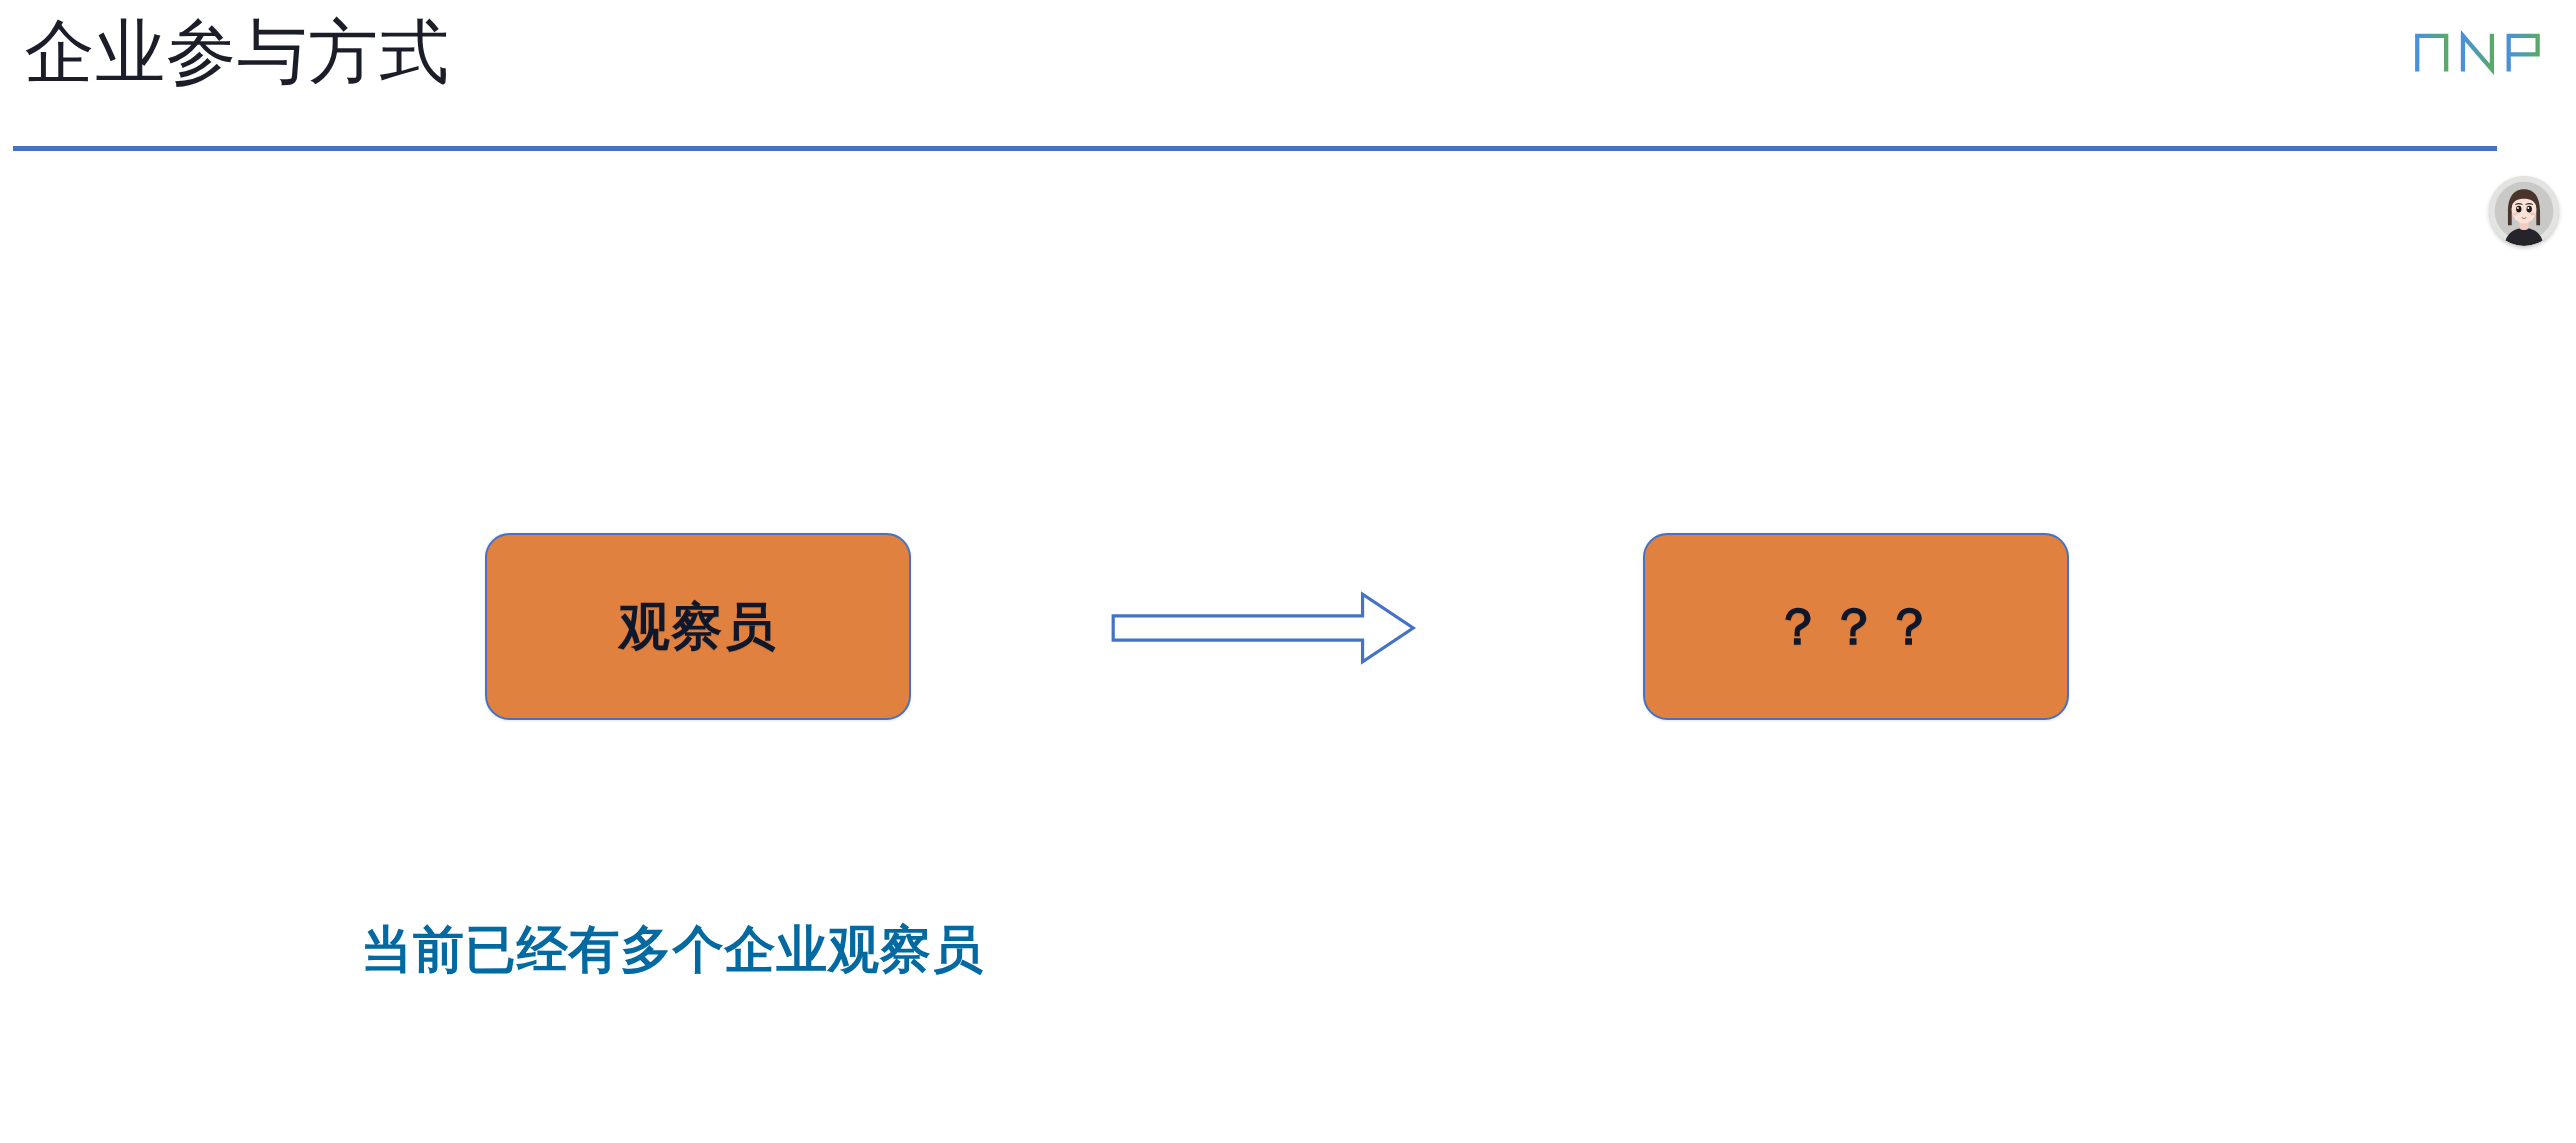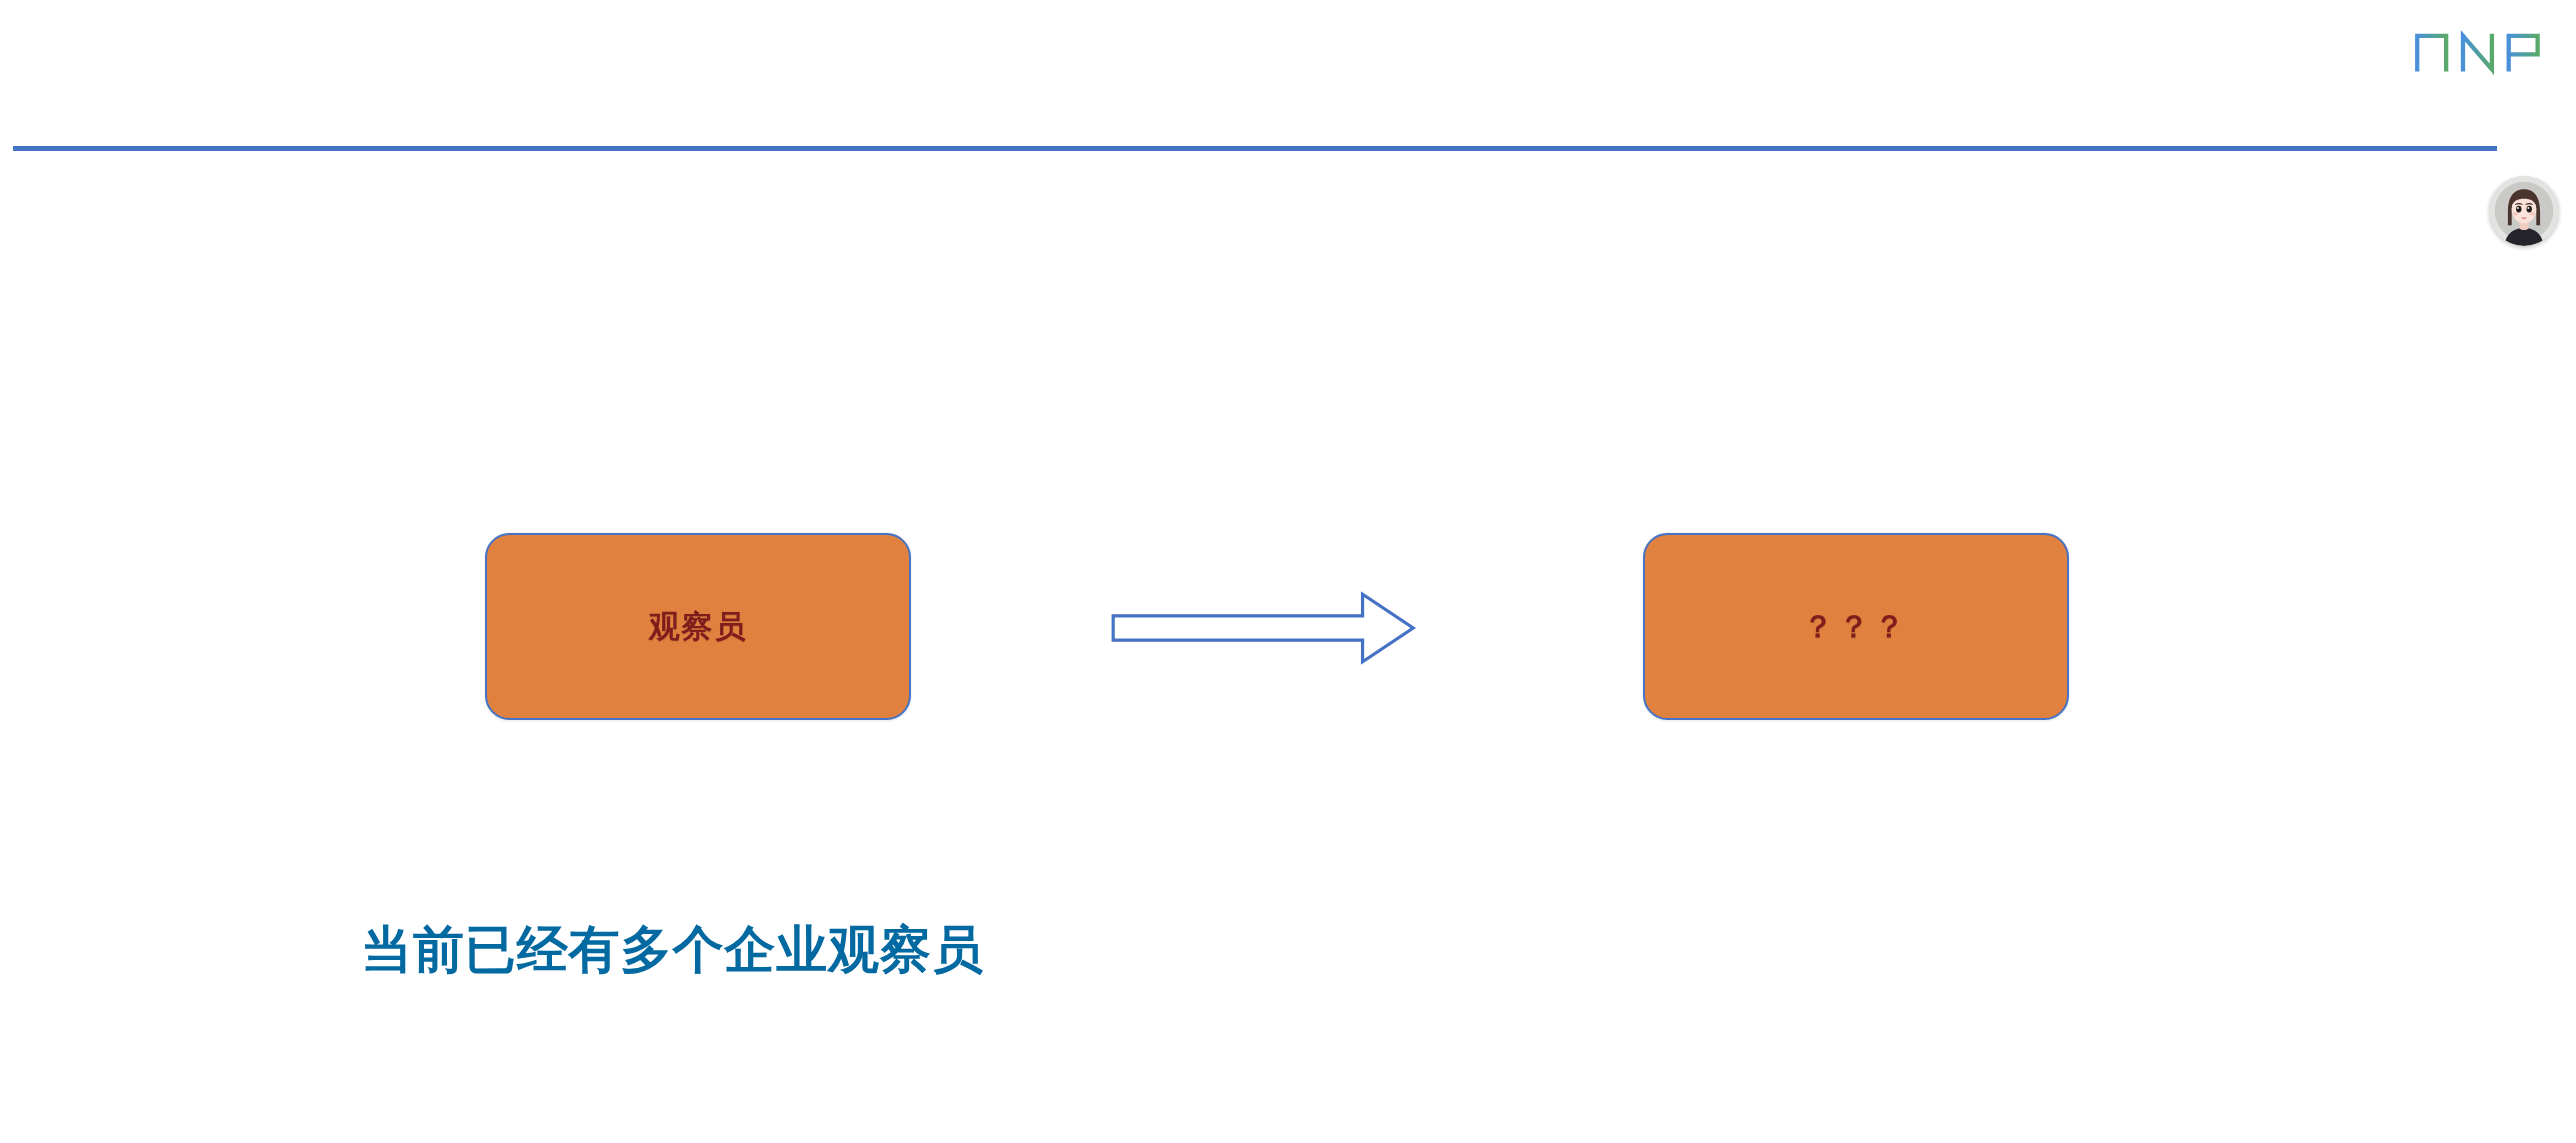--- a/index.html
+++ b/index.html
@@ -70,23 +70,23 @@
     box-sizing: border-box;
     background: #e0813f;
     border: 2.8px solid #4472c4;
     border-radius: 24.4px;
     display: flex;
     align-items: center;
     justify-content: center;
     box-shadow: 0 0.9px 2.8px rgba(0,0,0,0.10);
   }
   .flow-box .box-label {
-    color: #7f1d1d;
+    color: #0f172a;
     font-weight: bold;
-    font-size: 31px;
+    font-size: 51px;
     letter-spacing: 1.9px;
     line-height: 1;
     text-shadow: 0 0.9px 0.9px rgba(0,0,0,0.10);
   }
   #box-observer {
     left: 485px;
     top: 533px;
     width: 426px;
     height: 187px;
   }
@@ -120,20 +120,21 @@
     letter-spacing: 0.9px;
     white-space: nowrap;
     line-height: 1.2;
   }
 </style>
 </head>
 <body>
 
 <div id="slide">
 
+  <div class="slide-title">企业参与方式</div>
 
   <div class="title-rule"></div>
 
   <div class="logo">
     <svg viewBox="0 0 152 60" xmlns="http://www.w3.org/2000/svg" aria-hidden="true">
       <defs>
         <linearGradient id="anpGrad" x1="0" y1="0" x2="1" y2="0">
           <stop offset="0%" stop-color="#4a90d9"></stop>
           <stop offset="50%" stop-color="#4e9fa6"></stop>
           <stop offset="100%" stop-color="#5aa86a"></stop>

